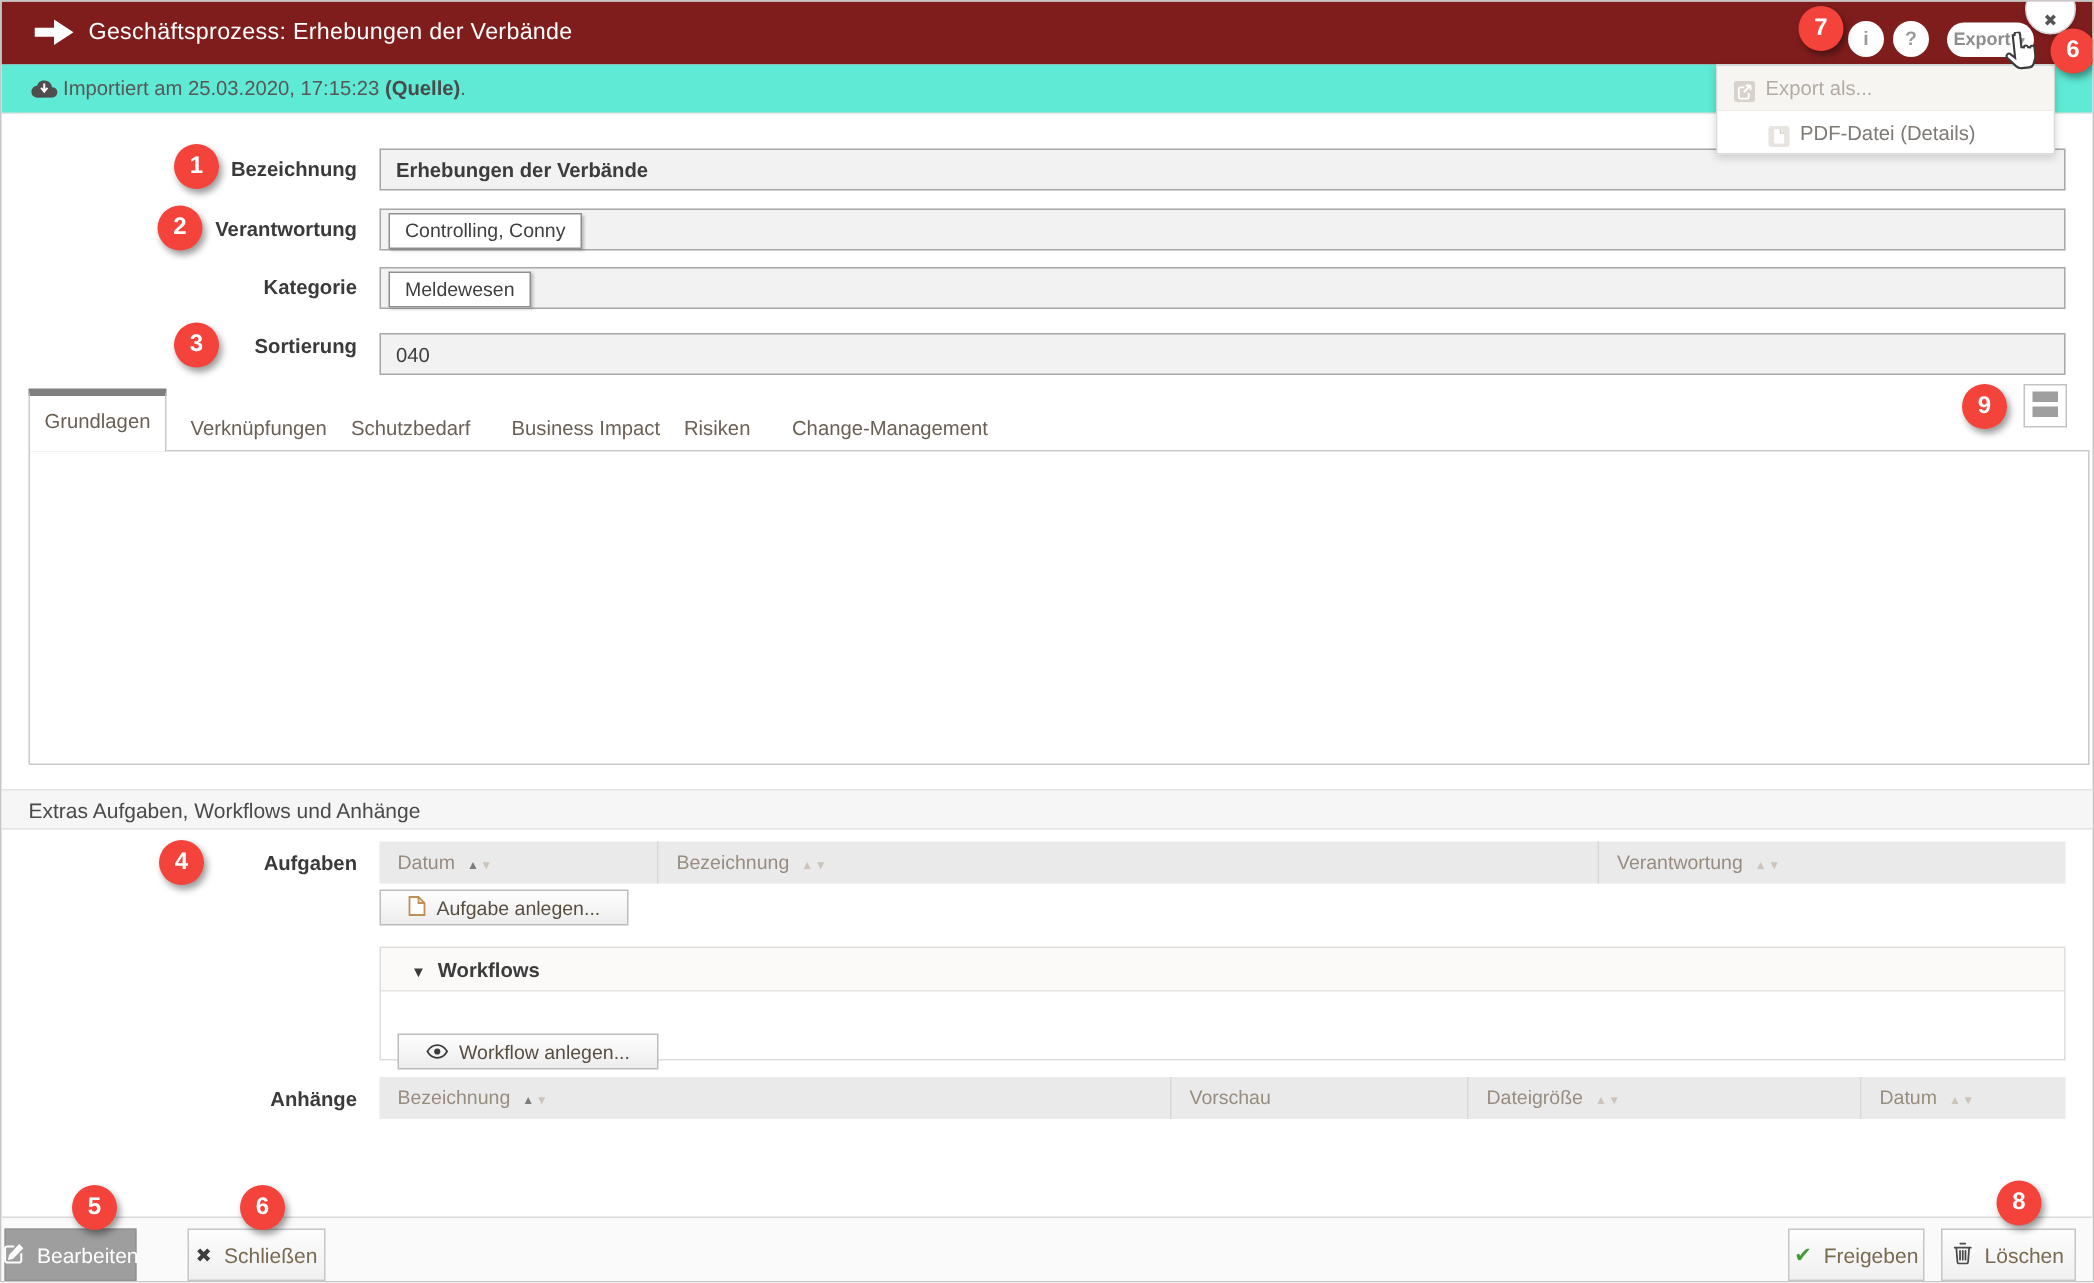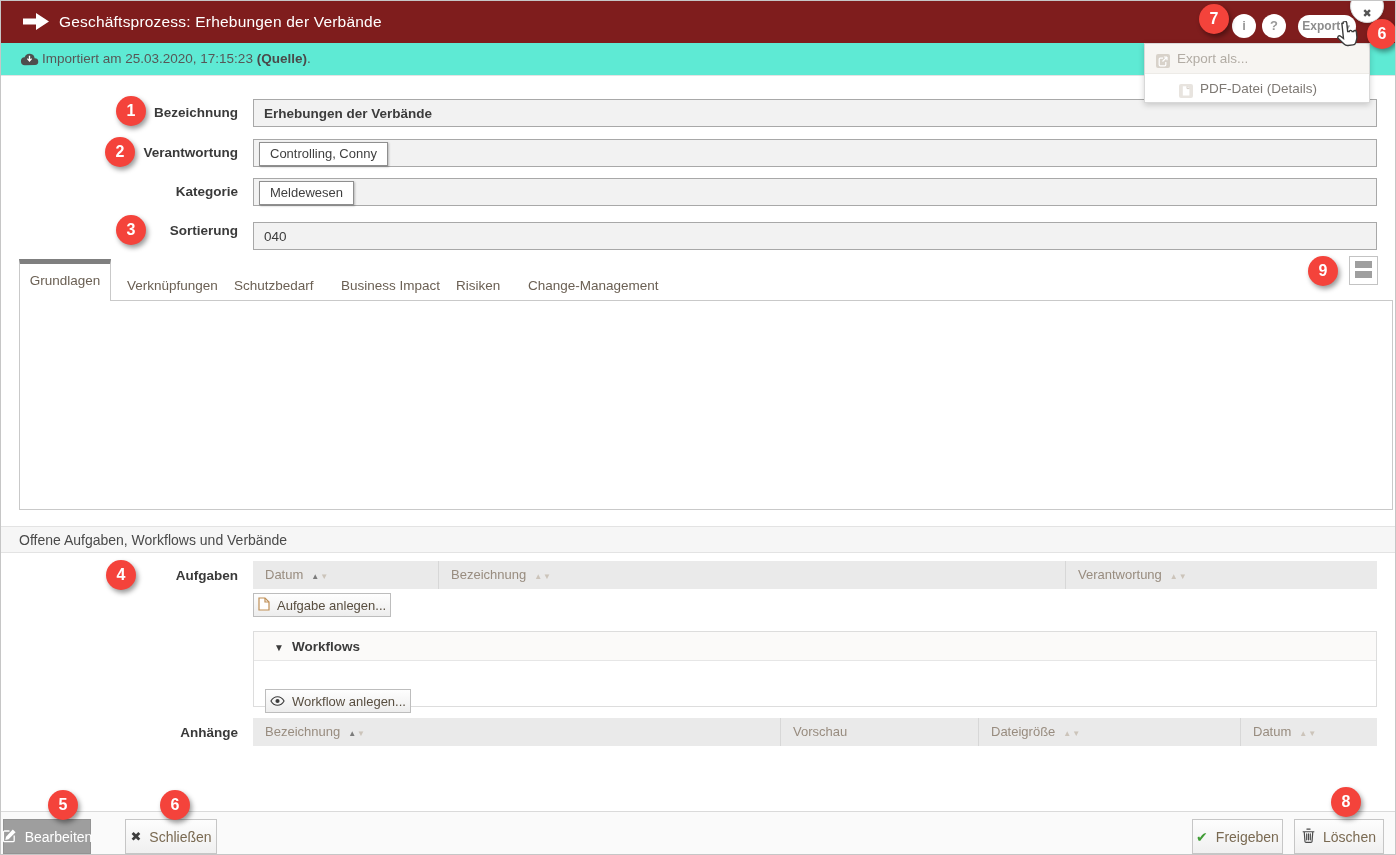--- a/index.html
+++ b/index.html
@@ -74,21 +74,21 @@
 
   
   .thead { position:absolute; left:252px; width:1124px; height:28px; background:#eaeaea; display:flex; }
   .thcell { height:28px; line-height:28px; padding-left:12px; font-size:13px; color:#988c7f;
             border-right:1px solid #d7d7d7; cursor:pointer; white-space:nowrap; }
   .thcell:last-child { border-right:none; }
   .sort { margin-left:8px; font-size:8px; letter-spacing:1px; }
   .s-dark { color:#7c7c7c; } .s-light { color:#ccc4ba; }
 
   .smallbtn { position:absolute; height:24px; background:linear-gradient(#fefefe,#ededed); border:1px solid #bdbdbd;
-              font-size:13px; color:#584e40; display:flex; align-items:center; gap:7px; padding:0 4px; cursor:pointer;
+              font-size:13px; color:#584e40; display:flex; align-items:center; gap:7px; padding:0 18px; cursor:pointer;
               font-family:inherit; }
 
   .wf-panel { position:absolute; left:252px; top:630px; width:1124px; height:76px; background:#fff; border:1px solid #ddd; }
   .wf-head { height:29px; background:#fbfaf9; border-bottom:1px solid #e6e6e6; line-height:29px; padding-left:20px;
              font-size:13.5px; font-weight:bold; color:#3c3c3c; cursor:pointer; }
   .wf-head .tri { font-size:10px; margin-right:8px; }
 
   
   .footer { position:absolute; left:0; top:810px; width:1396px; height:45px; background:#fafafa; border-top:1px solid #dadada; }
   .btn { position:absolute; top:818px; height:35px; background:linear-gradient(#fdfdfd,#f0f0f0); border:1px solid #c6c6c6;
@@ -185,21 +185,21 @@
   <div class="panel"></div>
   <span class="p-label" style="top:331px;">Wesentlichkeit</span>
   <input class="p-field" style="top: 325px;" readonly="" value="nein">
   <span class="p-label" style="top:370px;">Begründung Wesentlichkeit</span>
   <input class="p-field" style="top: 364px;" readonly="" value="freiwillige Teilnahme">
   <div class="divider"></div>
   <span class="collapse-h" style="left:46px; top:416px;"><span class="tri">▼</span><span>Beschreibung</span></span>
   <input class="besch-field" readonly="" value="Betriebsvergleiche mit Regionalverband + BVR" style="">
 
   <div class="section-bar">
-    <span>Offene Aufgaben, Workflows und Verbände</span>
+    <span>Extras Aufgaben, Workflows und Anhänge</span>
   </div>
 
   <span class="flabel" style="top:567px;">Aufgaben</span>
   <div class="thead" style="top:560px;">
     <div class="thcell" style="width:186px;"><span>Datum</span><span class="sort"><span class="s-dark">▲</span><span class="s-light">▼</span></span></div>
     <div class="thcell" style="width:627px;"><span>Bezeichnung</span><span class="sort"><span class="s-light">▲</span><span class="s-light">▼</span></span></div>
     <div class="thcell" style="width:311px;"><span>Verantwortung</span><span class="sort"><span class="s-light">▲</span><span class="s-light">▼</span></span></div>
   </div>
   <button class="smallbtn" style="left:252px; top:592px;">
     <span><svg width="12" height="14" viewBox="0 0 12 14">

